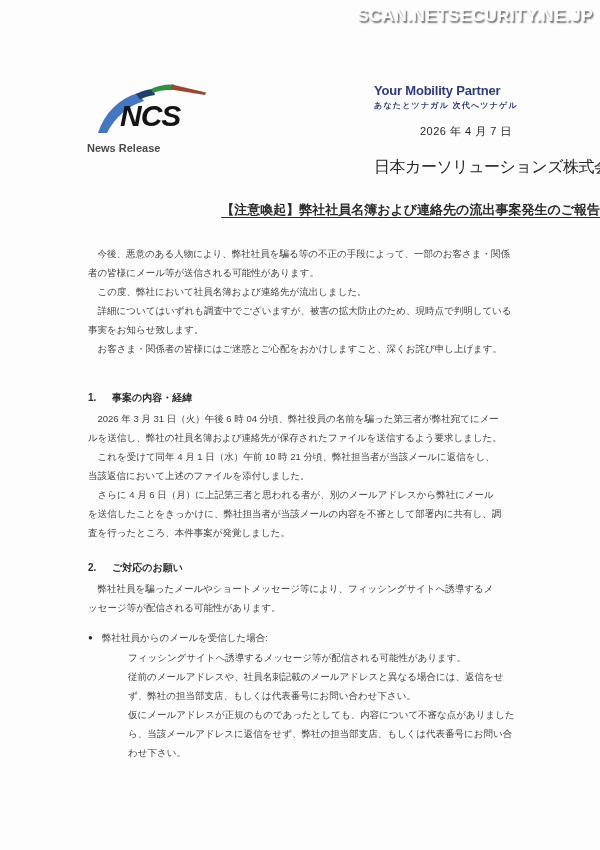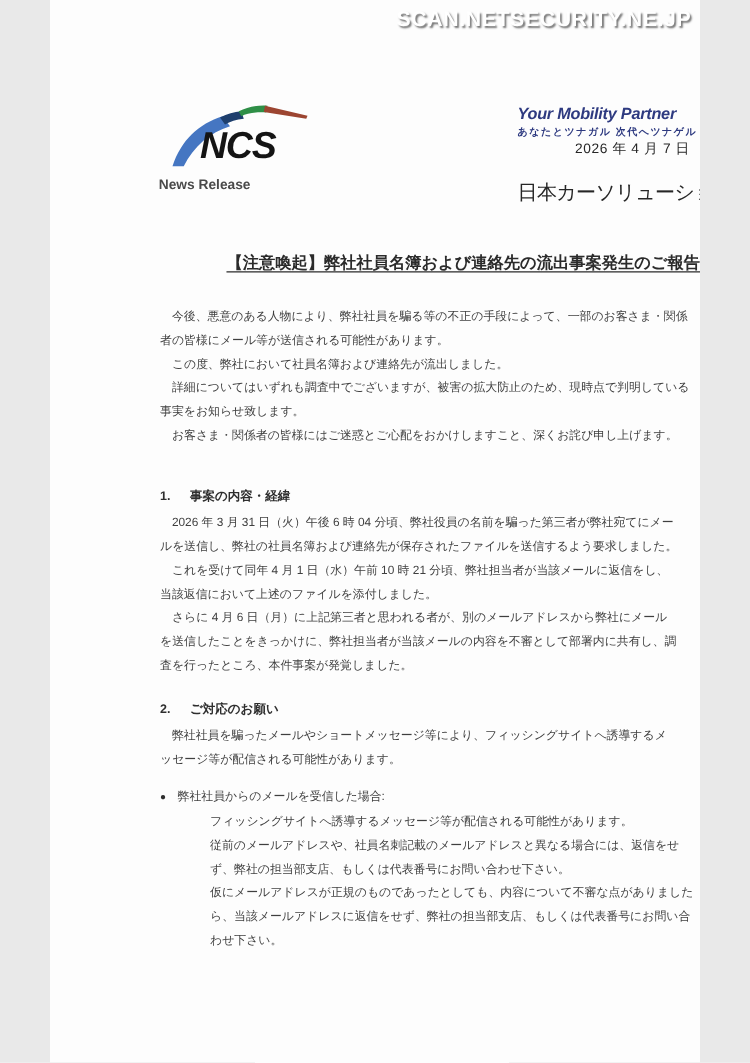--- a/index.html
+++ b/index.html
@@ -1,44 +1,43 @@
 <!DOCTYPE html>
 <html><head>
 <meta charset="utf-8">
 <style>
   * { margin:0; padding:0; box-sizing:border-box; }
   html,body { background:#e9e9e9; }
   body { font-family:"Liberation Sans","DejaVu Sans",sans-serif; }
   .page {
-    position:relative; width:520px; height:850px; margin:0 auto;
+    position:relative; width:600px; height:850px; margin:0 auto;
     background:#fdfdfd; overflow:hidden; color:#3b3b3b;
   }
   .watermark {
     position:absolute; top:6px; right:7px;
     font-size:17px; font-weight:bold; letter-spacing:0.5px;
     color:#ffffff;
     text-shadow:1.5px 1.5px 1.5px rgba(110,110,110,0.95);
   }
   .logo-wrap { position:absolute; left:92px; top:80px; width:118px; height:58px;text-align:right; }
   .news-release {
     position:absolute; left:87px; top:142px;
     font-size:11px; font-weight:600; color:#4a4a4a;
   }
   .head-right { position:absolute; left:374px; top:83px; width:142px; }
   .slogan-en {
     font-size:13px; font-weight:bold; letter-spacing:-0.2px;
     white-space:nowrap;
-    font-style:italic;
   }
   .slogan-jp {
     margin-top:2px; font-size:8px; font-weight:bold; letter-spacing:1.2px;
     white-space:nowrap;
   }
   .doc-date {
-    font-size:11px; color:#262626; text-align:right;
+    margin-top:13px; font-size:11px; color:#262626; text-align:right;
     padding-right:4px; letter-spacing:0.5px; white-space:nowrap;
   }
   .company {
     margin-top:18px; font-size:16px; color:#262626; text-align:right;
     letter-spacing:-0.5px; white-space:nowrap;
   }
   .doc-title {
     position:absolute; top:201px; left:0; width:100%;
     text-align:right; font-size:13px; font-weight:bold; color:#2b2b2b;
     text-decoration:underline; text-underline-offset:3px;

